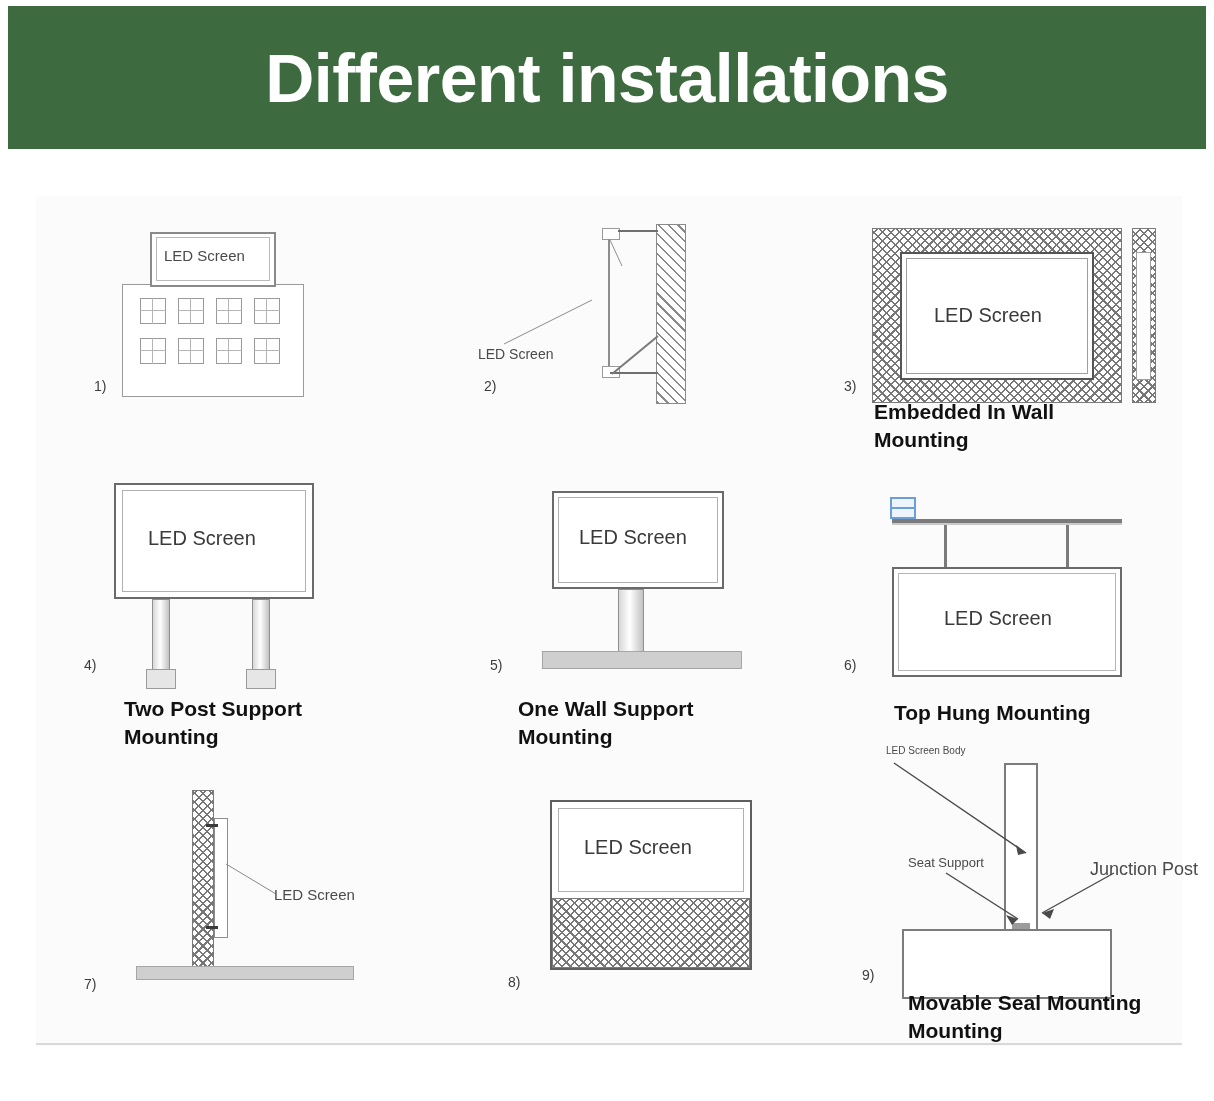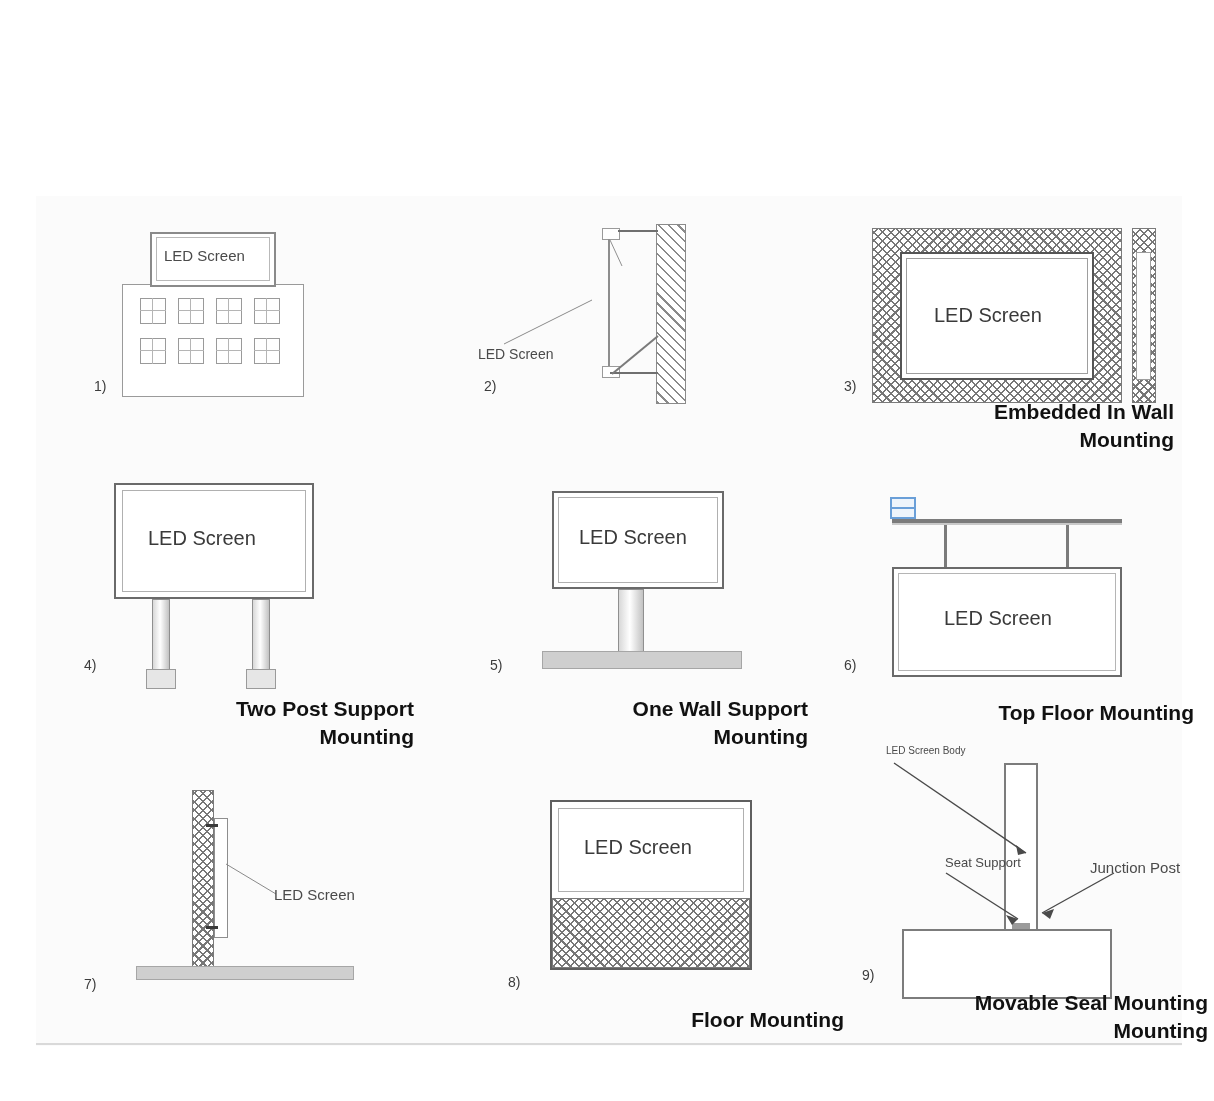--- a/index.html
+++ b/index.html
@@ -51,21 +51,20 @@
   }
   .grid {
     position: absolute;
     left: 36px;
     top: 196px;
     width: 1146px;
     height: 860px;
   }
   .cell {
     position: absolute;
-    text-align: right;
   }
   .fig {
     position: relative;
   }
   .caption {
     font-size: 21px;
     font-weight: bold;
     color: #111111;
     line-height: 1.32;
     white-space: pre-line;
@@ -150,20 +149,23 @@
     height: 2px;
     background: #d9d9d9;
   }
   svg { display: block; }
 </style>
 </head>
 <body>
 
 <div class="page">
 
+  <div class="header-band">
+    <div class="header-title">Different installations</div>
+  </div>
 
   <div class="panel"></div>
 
   <div class="grid">
 
     <div class="cell" style="left:20px; top:10px; width:330px; height:260px;">
       <div class="fig" style="position:absolute; left:0; top:0; width:300px; height:195px;">
 
         <div class="thinbox" style="left:66px; top:78px; width:182px; height:113px;"></div>
 
@@ -280,21 +282,21 @@
         <div class="line" style="left:240px; top:54px; width:3px; height:44px; background:#7b7b7b;"></div>
 
         <div style="position:absolute; left:64px; top:26px; width:26px; height:22px; border:2px solid #6a9fd8; background:#eef4fb; box-sizing:border-box;"></div>
         <div class="line" style="left:64px; top:36px; width:26px; height:2px; background:#6a9fd8;"></div>
 
         <div class="box" style="left:66px; top:96px; width:230px; height:110px; border:2px solid #6a6a6a;"></div>
         <div class="thinbox" style="left:72px; top:102px; width:218px; height:98px; border:1px solid #b5b5b5;"></div>
         <div class="label-lg" style="left:118px; top:136px;">LED Screen</div>
         <div class="idx" style="left:18px; top:186px;">6)</div>
       </div>
-      <div class="caption" style="position:absolute; left:68px; top:228px; width:300px;">Top Floor Mounting</div>
+      <div class="caption" style="position:absolute; left:68px; top:228px; width:300px;">Top Hung Mounting</div>
     </div>
 
     <div class="cell" style="left:20px; top:580px; width:340px; height:270px;">
       <div class="fig" style="position:absolute; left:0; top:0; width:320px; height:210px;">
 
         <div class="hatch" style="left:136px; top:14px; width:22px; height:182px;"></div>
 
         <div class="thinbox" style="left:158px; top:42px; width:14px; height:120px; border:1px solid #8e8e8e;"></div>
 
         <div class="line" style="left:150px; top:48px; width:12px; height:3px; background:#3b3b3b;"></div>
@@ -311,43 +313,42 @@
     </div>
 
     <div class="cell" style="left:420px; top:580px; width:340px; height:270px;">
       <div class="fig" style="position:absolute; left:0; top:0; width:320px; height:210px;">
         <div class="box" style="left:94px; top:24px; width:202px; height:170px; border:2px solid #5f5f5f;"></div>
         <div class="thinbox" style="left:102px; top:32px; width:186px; height:84px; border:1px solid #b0b0b0;"></div>
         <div class="label-lg" style="left:128px; top:60px;">LED Screen</div>
         <div class="hatch" style="left:96px; top:122px; width:198px; height:70px;"></div>
         <div class="idx" style="left:52px; top:198px;">8)</div>
       </div>
-      <div class="caption" style="position:absolute; left:88px; top:230px; width:300px;">Floor Mounting</div>
     </div>
 
     <div class="cell" style="left:790px; top:545px; width:360px; height:310px;">
       <div class="fig" style="position:absolute; left:0; top:0; width:350px; height:245px;">
 
         <div class="thinbox" style="left:178px; top:22px; width:34px; height:168px; border:2px solid #7c7c7c;"></div>
 
         <div class="thinbox" style="left:76px; top:188px; width:210px; height:70px; border:2px solid #7c7c7c;"></div>
 
         <div class="line" style="left:186px; top:182px; width:18px; height:6px; background:#9b9b9b;"></div>
 
         <div class="label-sm" style="left:60px; top:4px; font-size:10px;">LED Screen Body</div>
         <svg style="position:absolute; left:62px; top:18px;" width="160" height="110">
           <line x1="6" y1="4" x2="138" y2="94" stroke="#4a4a4a" stroke-width="1.4"></line>
           <polygon points="138,94 128,86 130,96" fill="#4a4a4a"></polygon>
         </svg>
-        <div class="label-sm" style="left:82px; top:114px; font-size:13px;margin-left:37px;">Seat Support</div>
+        <div class="label-sm" style="left:82px; top:114px; font-size:13px;">Seat Support</div>
         <svg style="position:absolute; left:116px; top:130px;" width="110" height="60">
           <line x1="4" y1="2" x2="76" y2="48" stroke="#4a4a4a" stroke-width="1.4"></line>
           <polygon points="76,48 64,44 70,54" fill="#4a4a4a"></polygon>
         </svg>
-        <div class="label-sm" style="left:264px; top:118px; font-size:15px;">Junction Post</div>
+        <div class="label-sm" style="left:264px; top:118px; font-size:18px;">Junction Post</div>
         <svg style="position:absolute; left:206px; top:130px;" width="90" height="60">
           <line x1="82" y1="2" x2="10" y2="42" stroke="#4a4a4a" stroke-width="1.4"></line>
           <polygon points="10,42 22,38 18,48" fill="#4a4a4a"></polygon>
         </svg>
         <div class="idx" style="left:36px; top:226px;">9)</div>
       </div>
       <div class="caption" style="position:absolute; left:82px; top:248px; width:300px;">Movable Seal Mounting
 Mounting</div>
     </div>
 

